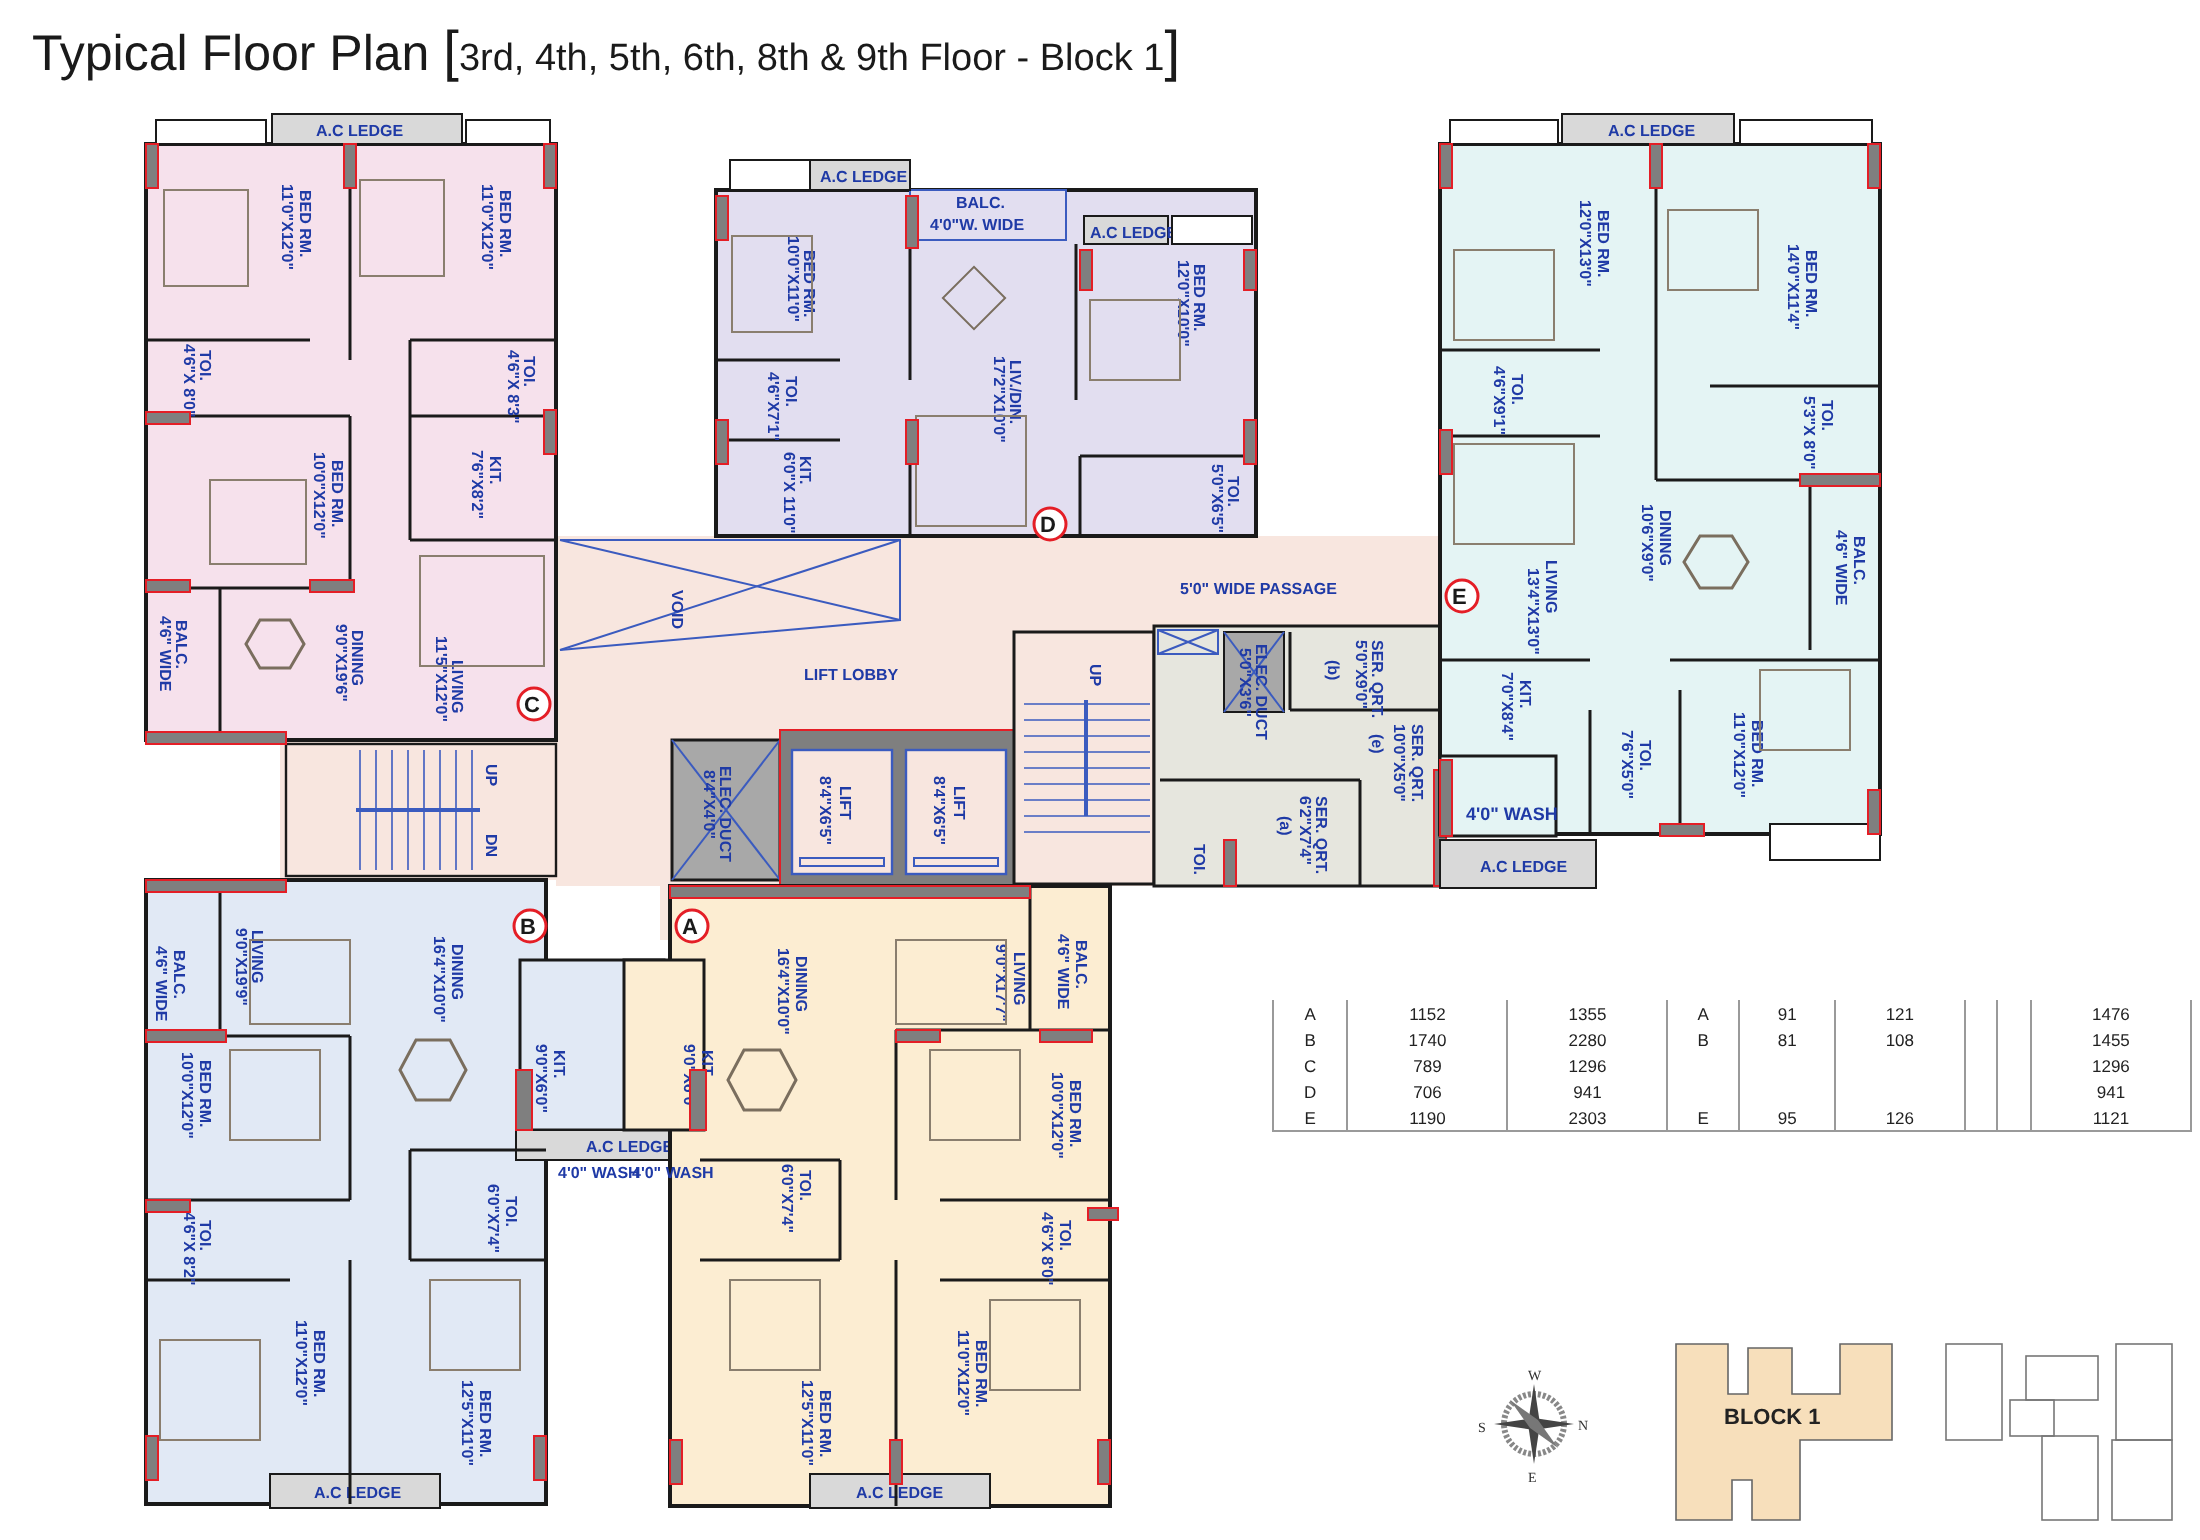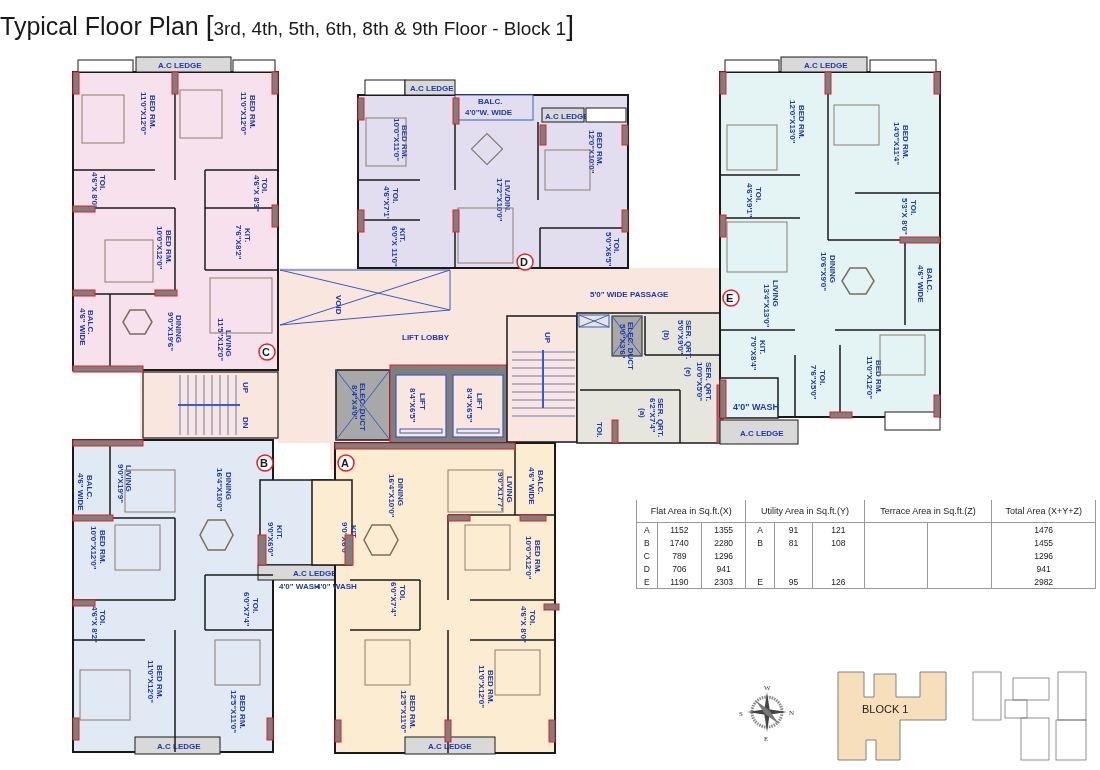--- a/index.html
+++ b/index.html
@@ -1,30 +1,30 @@
 <!DOCTYPE html>
 <html><head>
 <meta charset="utf-8">
 <style>
   html,body{margin:0;padding:0;background:#ffffff;}
   body{width:1100px;height:770px;position:relative;overflow:hidden;font-family:"Liberation Sans",sans-serif;}
-  .title{position:absolute;left:0;top:10px;font-size:25px;color:#1a1a1a;white-space:nowrap;font-family:"Liberation Sans",sans-serif;}
+  .title{position:absolute;left:16px;top:10px;font-size:25px;color:#1a1a1a;white-space:nowrap;font-family:"Liberation Sans",sans-serif;}
   .title .sub{font-size:19px;}
   .title .br{font-size:28px;font-weight:300;}
   svg.plan{position:absolute;left:0;top:0;}
   .lbl{font-family:"Liberation Sans",sans-serif;font-size:8px;fill:#1f3aa6;font-weight:bold;}
   .lblb{font-family:"Liberation Sans",sans-serif;font-size:9px;fill:#1f3aa6;font-weight:bold;}
   .ac{font-family:"Liberation Sans",sans-serif;font-size:8px;fill:#1f3aa6;font-weight:bold;}
   table.area{position:absolute;left:636px;top:500px;border-collapse:collapse;font-size:8.5px;color:#222;font-family:"Liberation Sans",sans-serif;width:460px;}
   table.area td{border:1px solid #9a9a9a;text-align:center;padding:0 2px;height:13px;}
   table.area tr.h1 td{height:22px;font-size:9px;}
   table.area tr.h2 td{height:20px;}
   table.area tbody td{border-top:none;border-bottom:none;}
   table.area tbody tr:last-child td{border-bottom:1px solid #9a9a9a;}
-  .block-label{position:absolute;left:862px;top:703px;font-size:11px;font-weight:normal;color:#222;font-family:"Liberation Sans",sans-serif;}
+  .block-label{position:absolute;left:862px;top:703px;font-size:11px;font-weight:bold;color:#222;font-family:"Liberation Sans",sans-serif;}
 </style>
 </head>
 <body>
 
 <div class="title">
   <span>Typical Floor Plan</span>
   <span class="br">[</span><span class="sub">3rd, 4th, 5th, 6th, 8th &amp; 9th Floor - Block 1</span><span class="br">]</span>
 </div>
 
 <svg class="plan" width="1100" height="770" viewBox="0 0 1100 770">
@@ -457,26 +457,20 @@
     <rect x="1005" y="700" width="22" height="18"></rect>
     <rect x="1021" y="718" width="28" height="42"></rect>
     <rect x="1056" y="720" width="30" height="40"></rect>
   </g>
 </svg>
 
 <div class="block-label">BLOCK 1</div>
 
 <table class="area">
   <tbody>
-      <tr class="h1">
-    <td colspan="3">Flat Area in Sq.ft.(X)</td>
-    <td colspan="3">Utility Area in Sq.ft.(Y)</td>
-    <td colspan="2">Terrace Area in Sq.ft.(Z)</td>
-    <td>Total Area (X+Y+Z)</td>
-  </tr>
   </tbody>
     <tbody>
     <tr>
       <td>A</td>
         <td>1152</td>
         <td>1355</td>
         <td>A</td>
         <td>91</td>
         <td>121</td>
         <td></td>
@@ -518,16 +512,16 @@
     </tr>
     <tr>
       <td>E</td>
         <td>1190</td>
         <td>2303</td>
         <td>E</td>
         <td>95</td>
         <td>126</td>
         <td></td>
         <td></td>
-        <td>2982</td>
+        <td>1121</td>
     </tr>
   </tbody>
 </table>
 
 </body></html>

